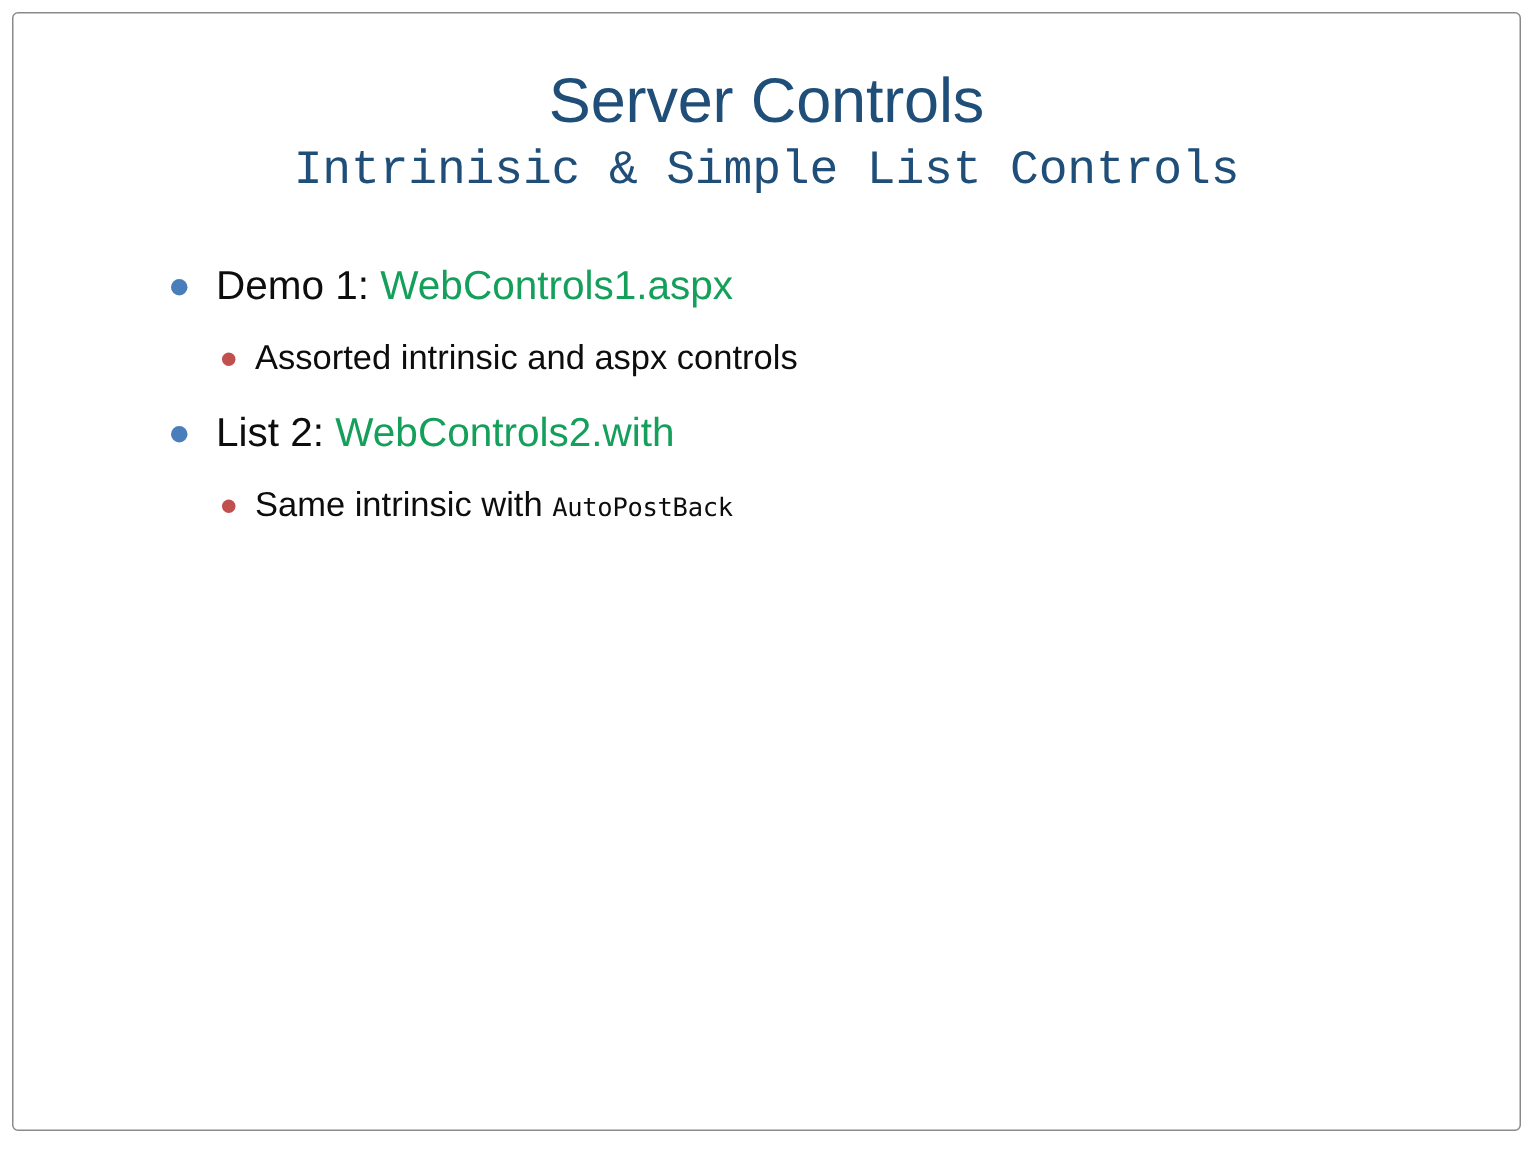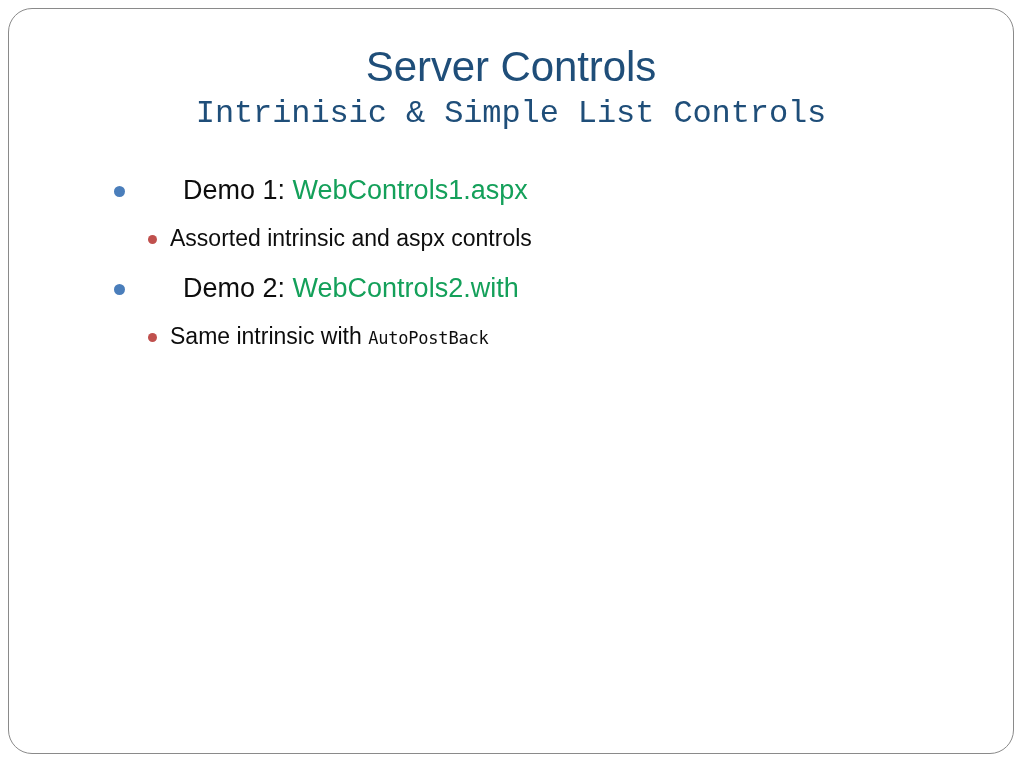--- a/index.html
+++ b/index.html
@@ -19,21 +19,21 @@
   
   .slide {
     position: absolute;
     left: 8px;
     top: 8px;
     width: 1006px;
     height: 746px;
     box-sizing: border-box;
     background: #ffffff;
     border: 1px solid #8a8a8a;
-    border-radius: 24px;
+    border-radius: 4px;
   }
 
   
   .title-block {
     position: absolute;
     left: 0;
     top: 32px;
     width: 100%;
     text-align: center;
   }
@@ -66,21 +66,20 @@
 
   .bullet-row {
     display: flex;
     align-items: flex-start;
     white-space: nowrap;
   }
 
   .bullet-row.level1 {
     margin-left: 0;
     height: 50px;
-    gap: 39px;
   }
   .bullet-row.level2 {
     margin-left: 34px;
     height: 48px;
   }
 
   
   .dot {
     flex: 0 0 auto;
     border-radius: 50%;
@@ -141,21 +140,21 @@
       <span class="bullet-text"><span>Demo 1:</span><span>&nbsp;</span><span class="t-green">WebControls1.aspx</span></span>
     </div>
 
     <div class="bullet-row level2">
       <span class="dot"></span>
       <span class="bullet-text">Assorted intrinsic and aspx controls</span>
     </div>
 
     <div class="bullet-row level1">
       <span class="dot"></span>
-      <span class="bullet-text"><span>Demo 2:</span><span>&nbsp;</span><span class="t-green">WebControls2.with</span></span>
+      <span class="bullet-text"><span>List 2:</span><span>&nbsp;</span><span class="t-green">WebControls2.with</span></span>
     </div>
 
     <div class="bullet-row level2">
       <span class="dot"></span>
       <span class="bullet-text"><span>Same intrinsic with</span><span>&nbsp;</span><span class="t-mono">AutoPostBack</span></span>
     </div>
 
   </div>
 </div>
 

